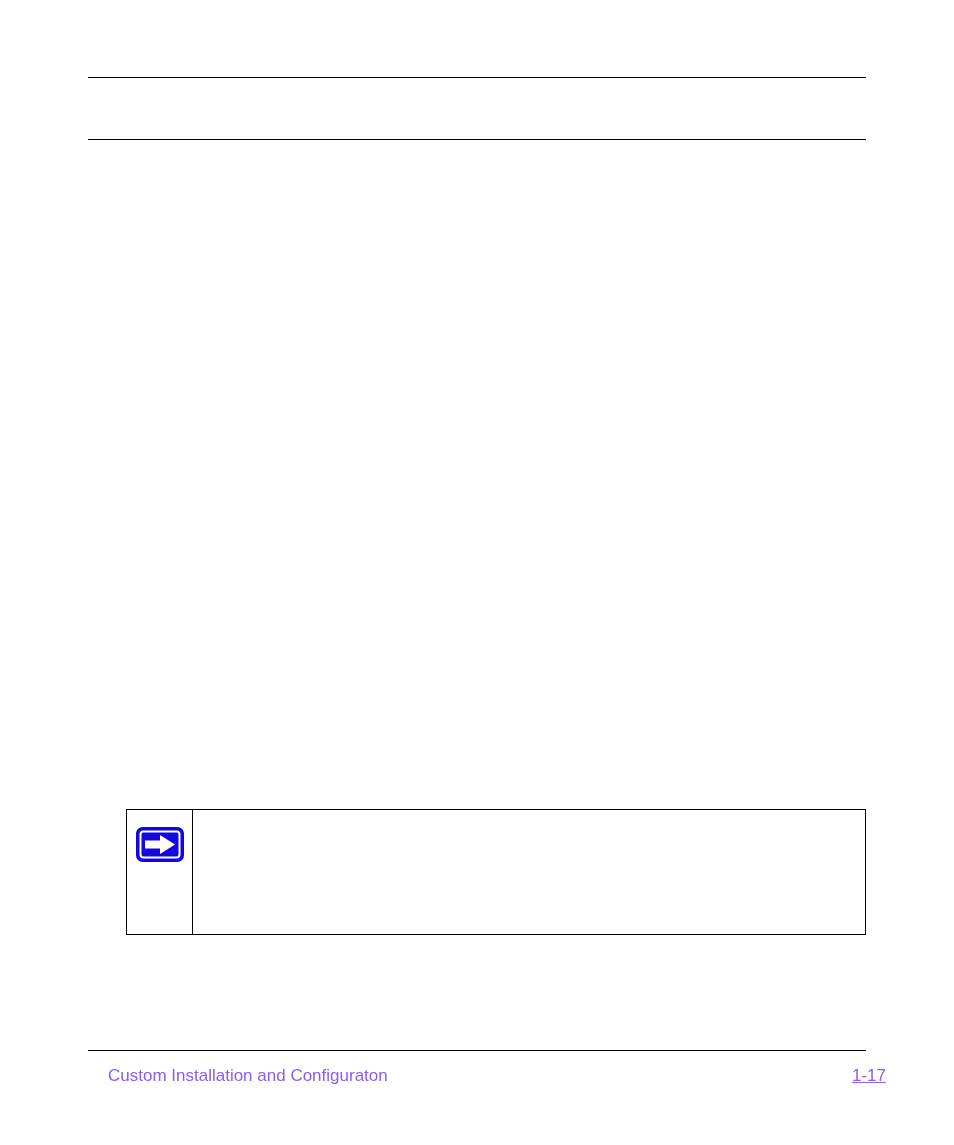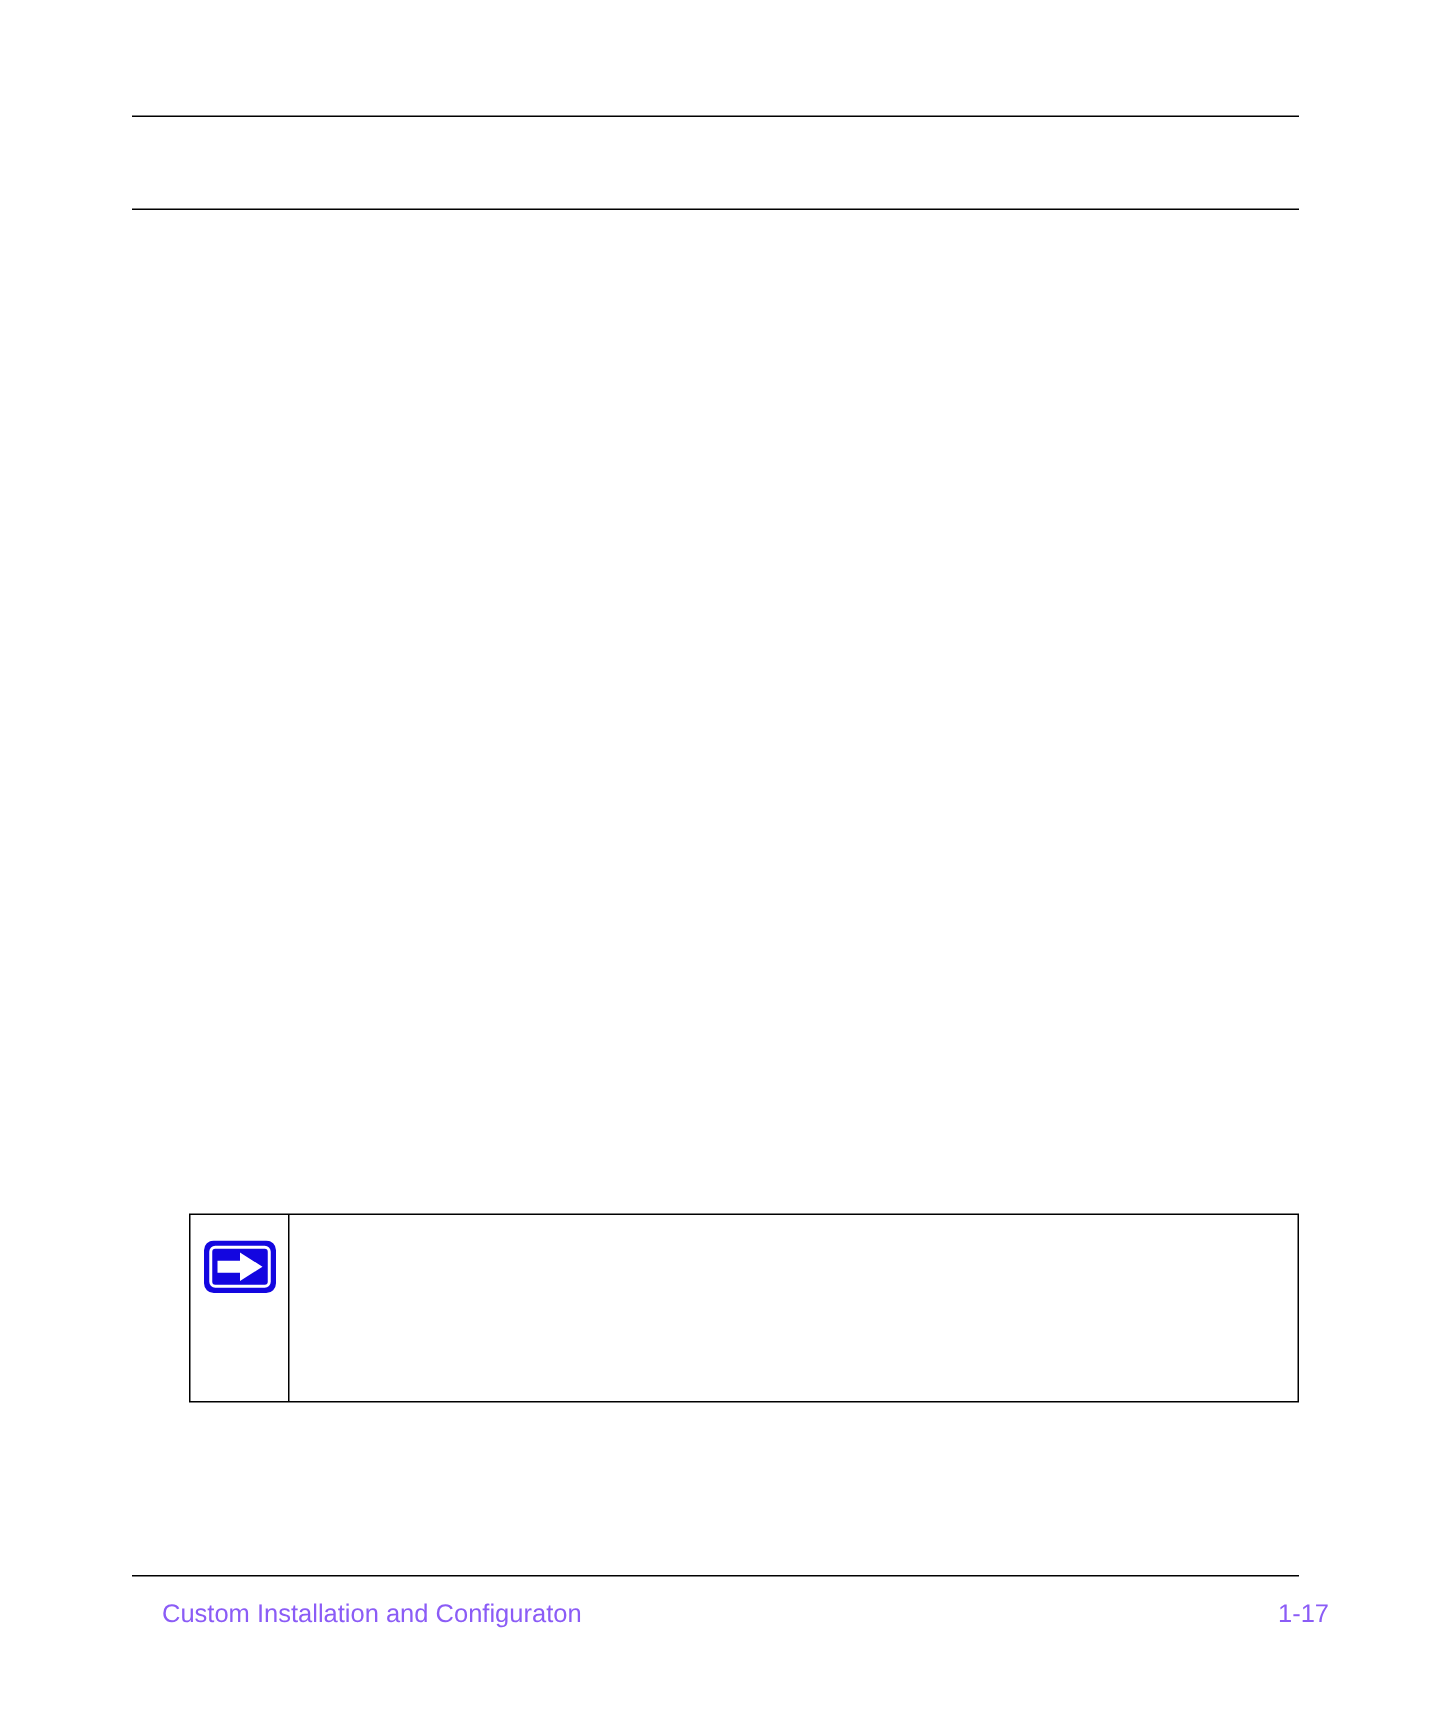--- a/index.html
+++ b/index.html
@@ -55,20 +55,21 @@
     width: 778px;
     font-size: 17px;
     color: #8b5cf6;
     margin-left: 20px;
   }
   .footer-left {
     float: left;
   }
   .footer-right {
     float: right;
+    text-decoration: underline;
   }
 </style>
 </head>
 <body>
 
 <div class="page">
 
   <div class="hr" style="top:77px"></div>
   <div class="hr" style="top:139px"></div>
 

